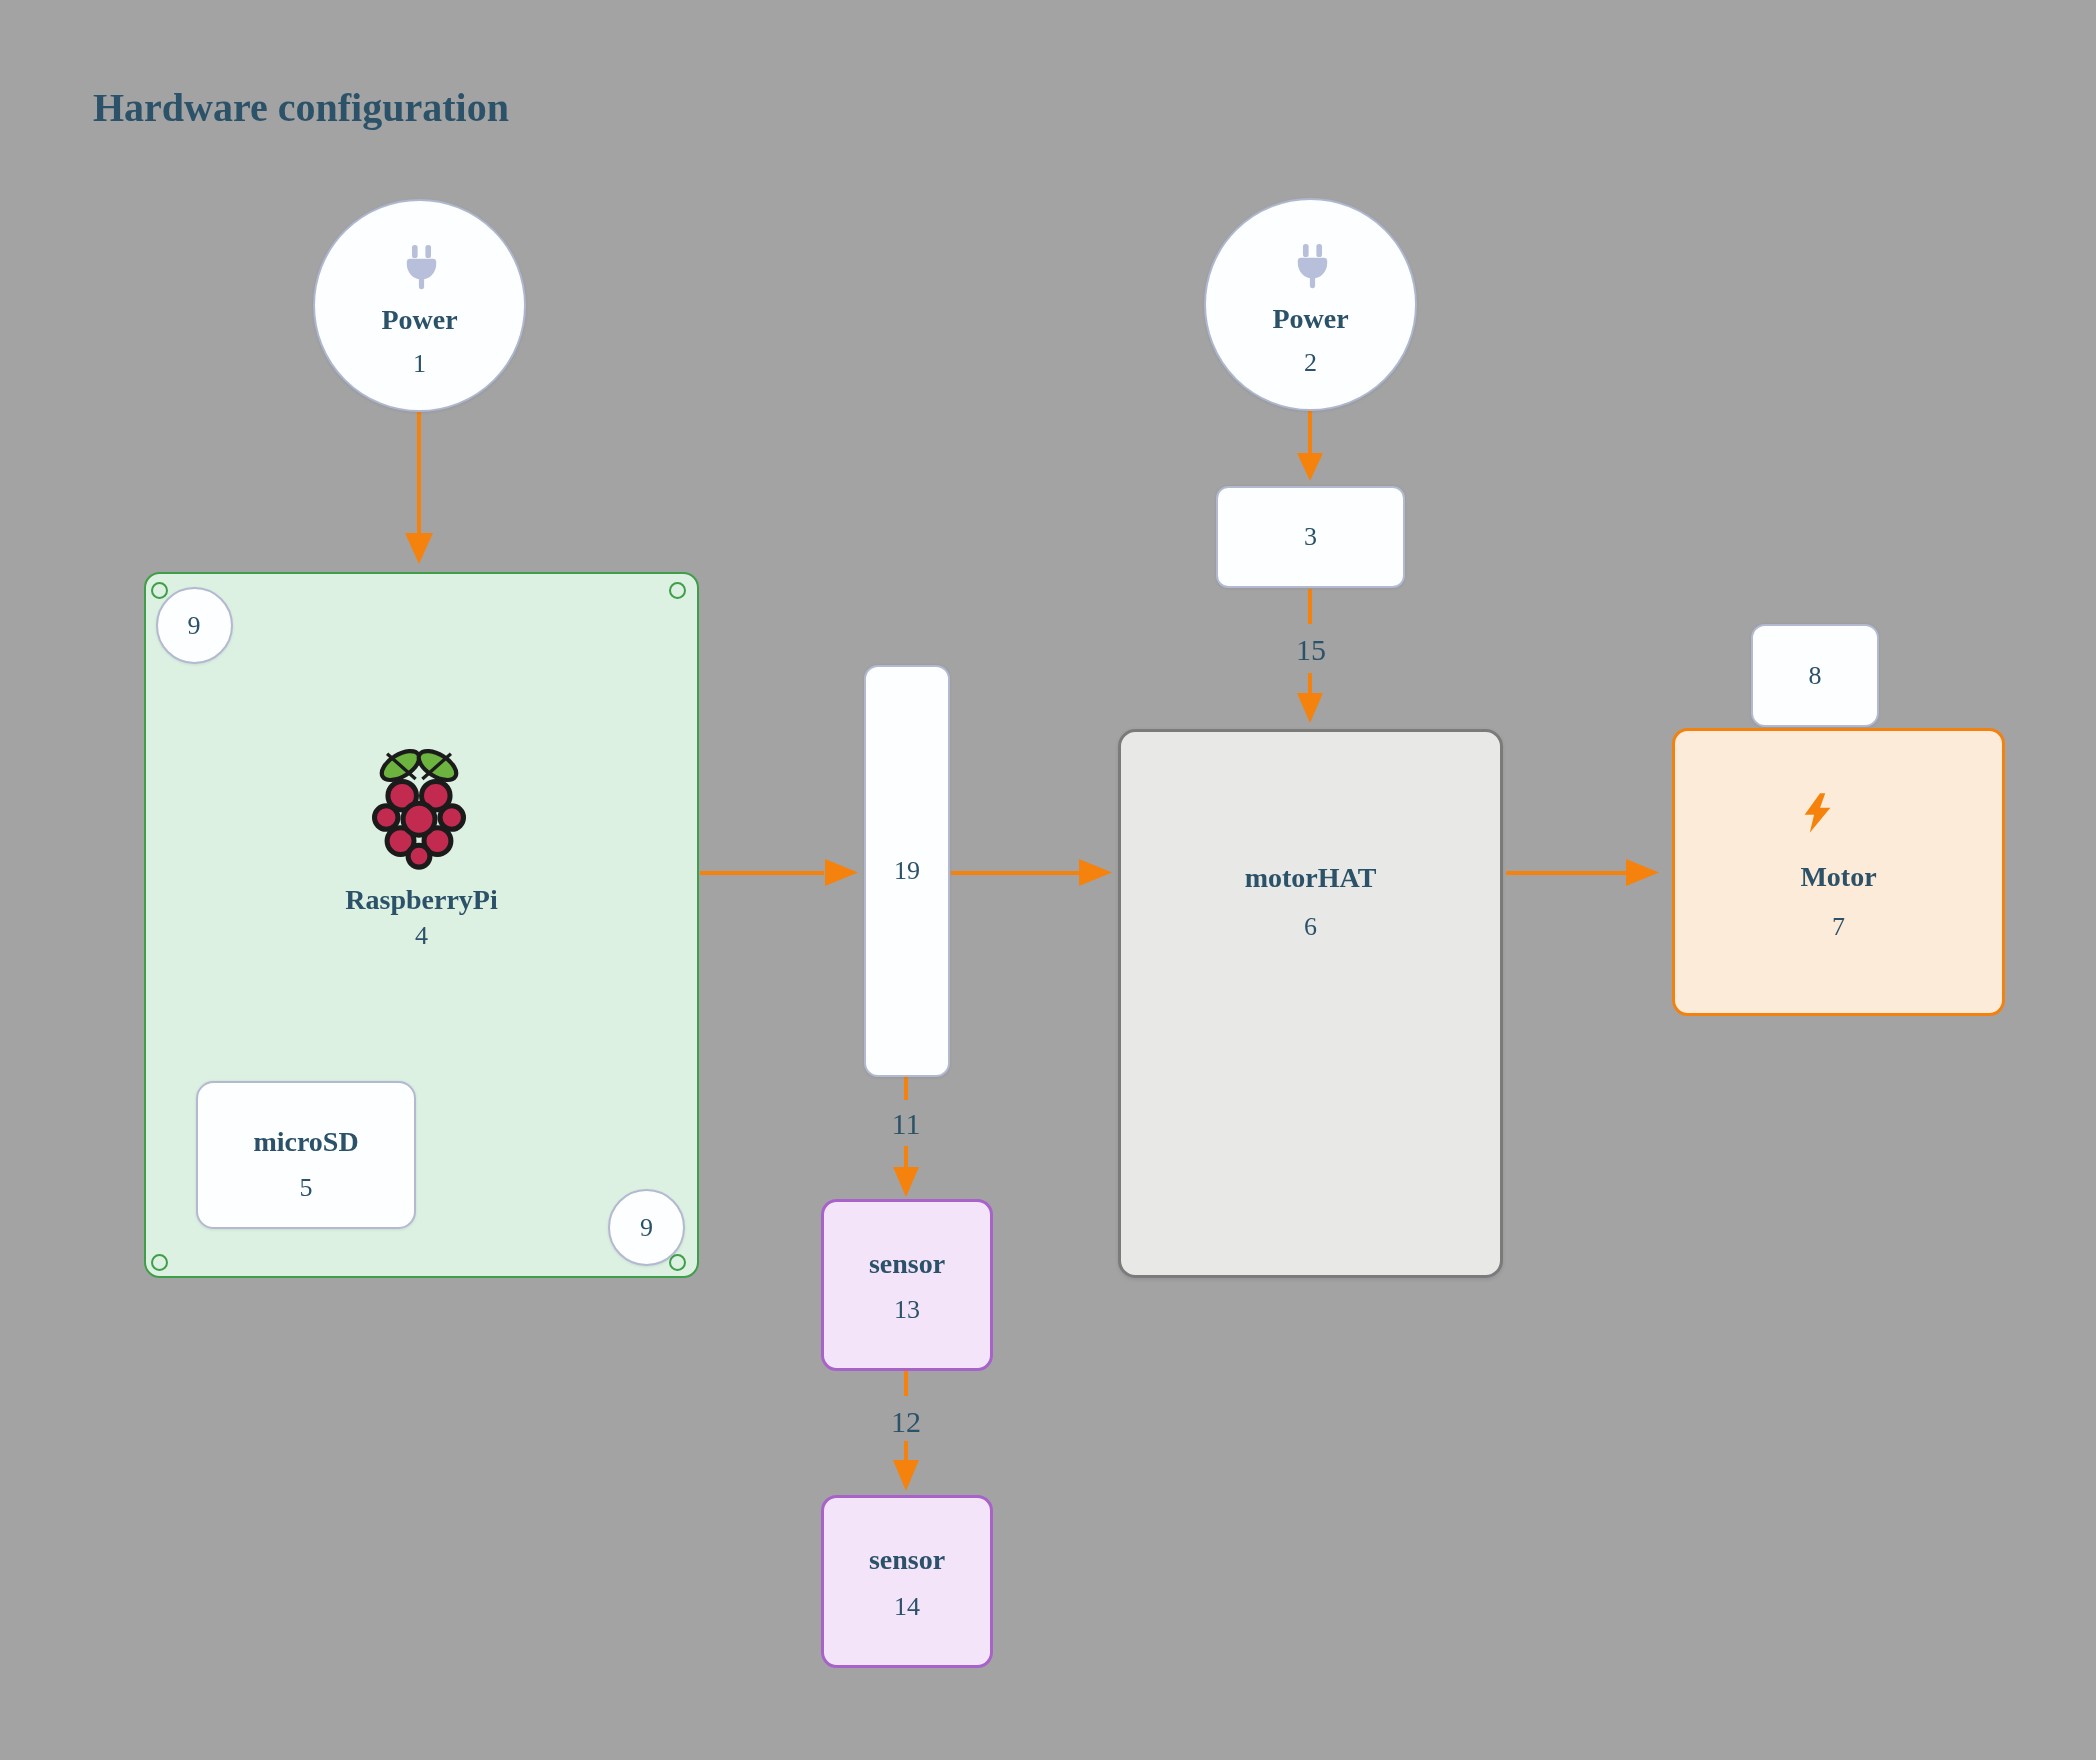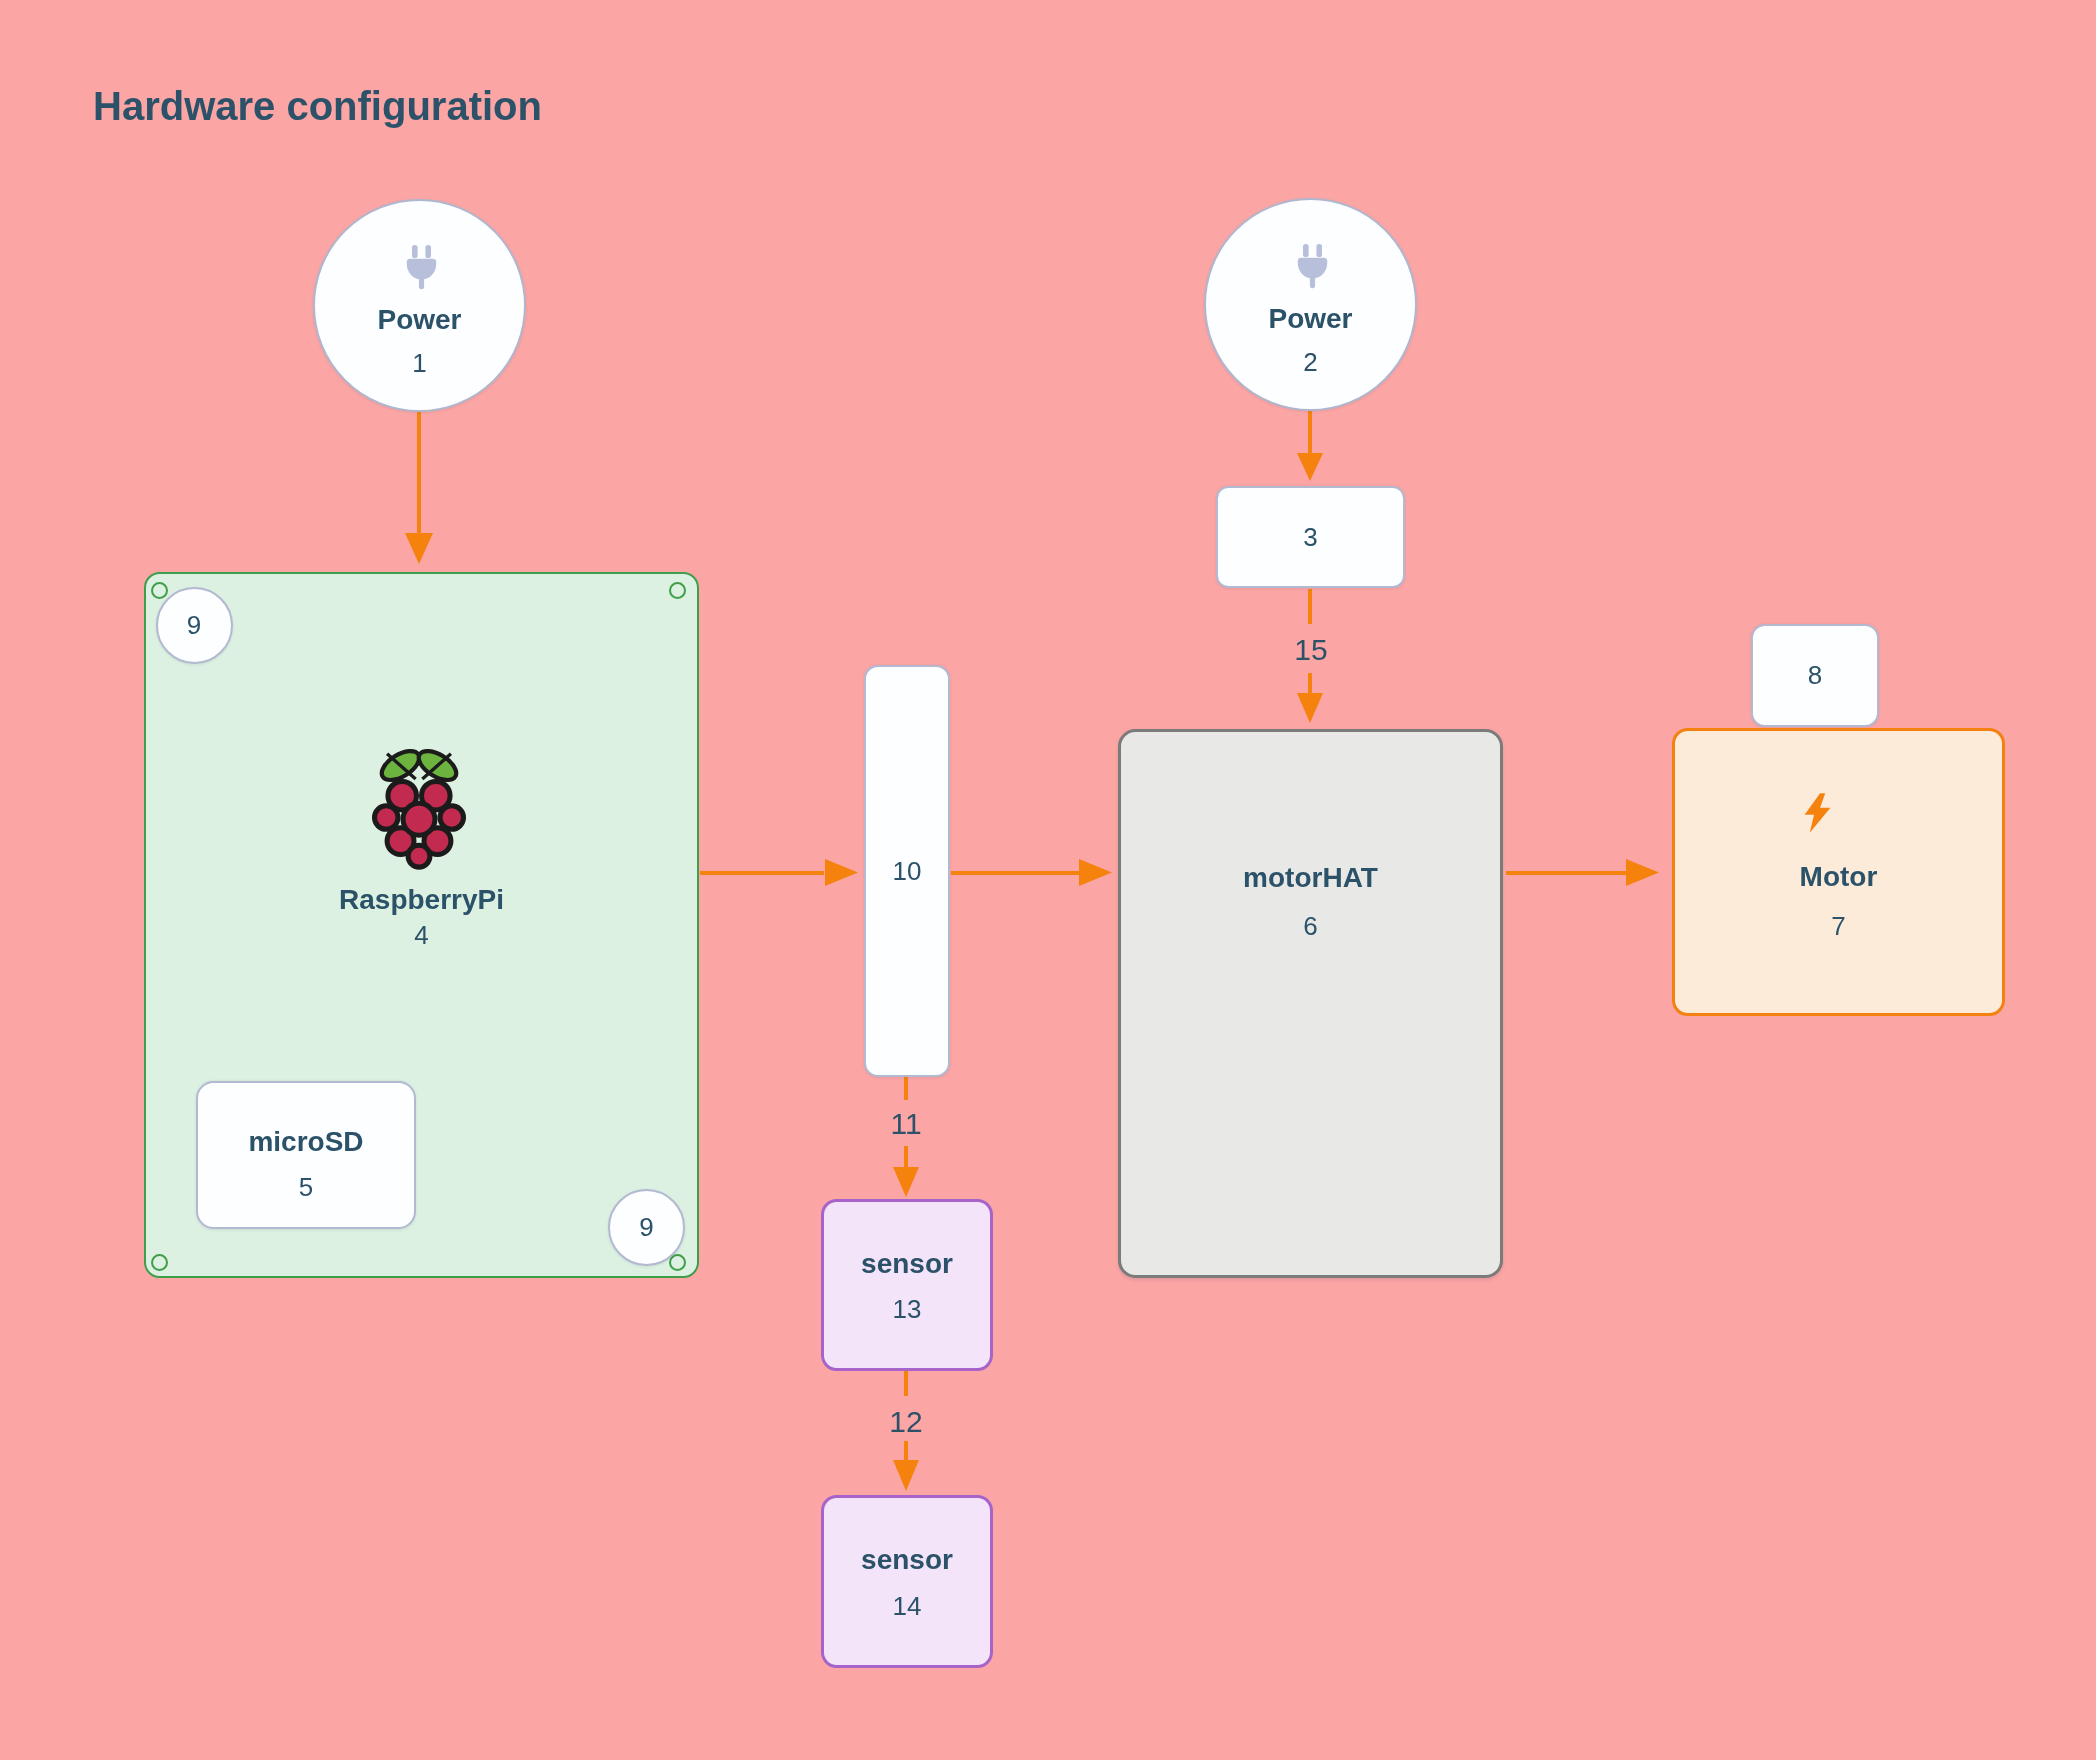--- a/index.html
+++ b/index.html
@@ -1,18 +1,18 @@
 <!DOCTYPE html>
 <html style="font-size:14px"><head>
 <meta charset="utf-8">
 <style>
   html,body{margin:0;padding:0;background:#F3F5FA;}
   .canvas{
-    position:relative;width:2096px;height:1761px;background:#fca5a5;
-    font-family:Liberation Sans, sans-serif;color:#2B5269;overflow:hidden;
+    position:relative;width:2096px;height:1761px;background:#a3a3a3;
+    font-family:Liberation Serif, serif;color:#2B5269;overflow:hidden;
   }
   .title{
     position:absolute;left:93px;top:84px;font-size:40px;font-weight:700;color:#2B5269;
   }
   .node{position:absolute;box-sizing:border-box;}
   .lbl{position:absolute;width:100%;text-align:center;font-weight:700;font-size:28px;line-height:33px;color:#2B5269;}
   .num{position:absolute;width:100%;text-align:center;font-weight:400;font-size:26px;line-height:31px;color:#2B5269;}
   .circle-node{
     width:213px;height:213px;border-radius:50%;
     background:#FDFEFF;border:2.6px solid #AFB7CF;
@@ -154,21 +154,21 @@
     </svg>
     <div class="lbl" style="top:309px;">RaspberryPi</div>
     <div class="num" style="top:346px;">4</div>
 
     <div class="node white-box" style="left:50px;top:507px;width:220px;height:148px;border-radius:17.5px;">
       <div class="lbl" style="top:42px;">microSD</div>
       <div class="num" style="top:89px;">5</div>
     </div>
   </div>
 
-  <div class="node white-box flex-center" style="left:864px;top:665px;width:86px;height:412px;">10</div>
+  <div class="node white-box flex-center" style="left:864px;top:665px;width:86px;height:412px;">19</div>
 
   <div class="node gray-box" style="left:1118px;top:729px;width:385px;height:549px;">
     <div class="lbl" style="top:129px;">motorHAT</div>
     <div class="num" style="top:179px;">6</div>
   </div>
 
   <div class="node white-box flex-center" style="left:1751px;top:624px;width:128px;height:103px;">8</div>
 
   <div class="node motor-box" style="left:1672px;top:728px;width:333px;height:288px;">
     <svg class="icon" style="left:127px;top:61px;" width="31" height="42" viewBox="0 0 36 48">

